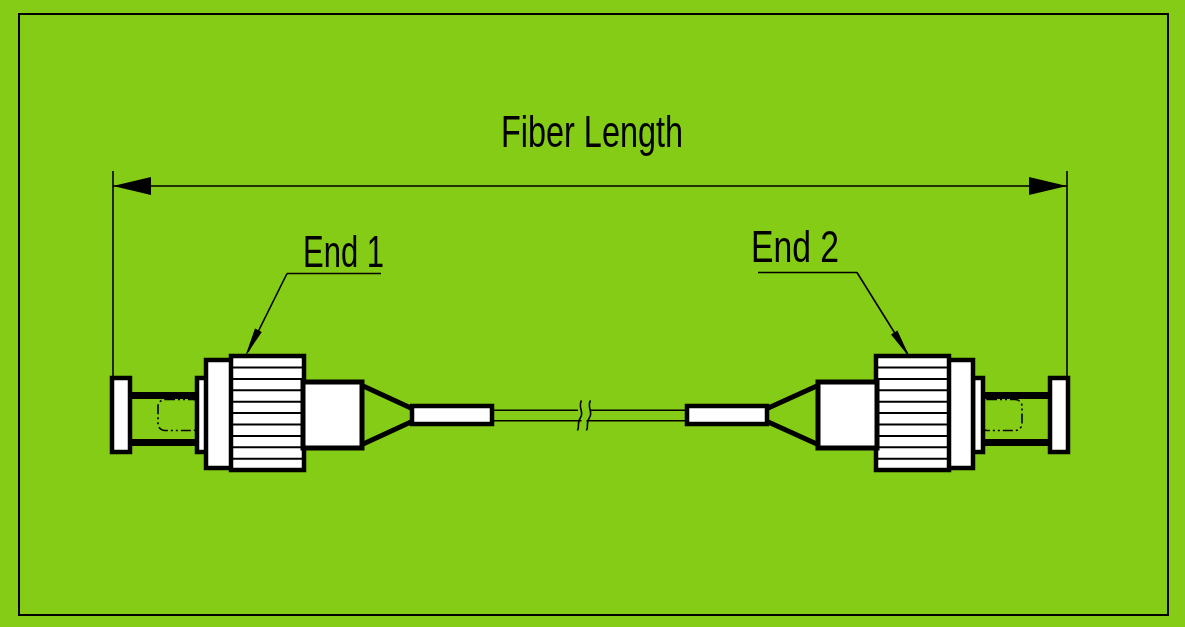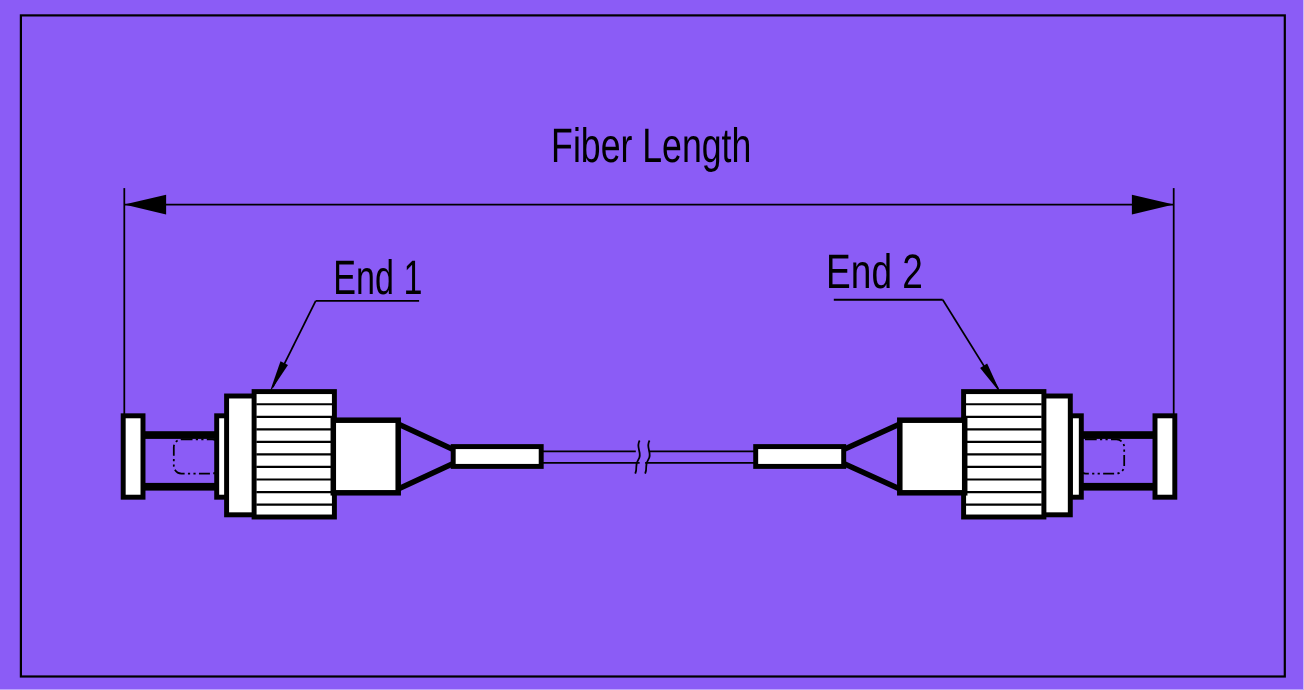--- a/index.html
+++ b/index.html
@@ -5,21 +5,21 @@
   html,body{
     margin:0;
     padding:0;
     background:#ffffff;
     font-family:"Liberation Sans", sans-serif;
   }
   .canvas{
     position:relative;
     width:1185px;
     height:627px;
-    background:#8b5cf6;
+    background:#84cc16;
   }
   svg{display:block}
   .frame{fill:none;stroke:#000;stroke-width:2}
   .thin{fill:none;stroke:#000;stroke-width:1.6}
   .part{fill:#fff;stroke:#000;stroke-width:4.5}
   .part-heavy{fill:#fff;stroke:#000;stroke-width:5}
   .wall{fill:#000;stroke:none}
   .hatch{fill:none;stroke:#000;stroke-width:2}
   .hidden-line{fill:none;stroke:#000;stroke-width:1.6;stroke-dasharray:10 3 2 3 2 3}
   .taper{fill:none;stroke:#000;stroke-width:5}

